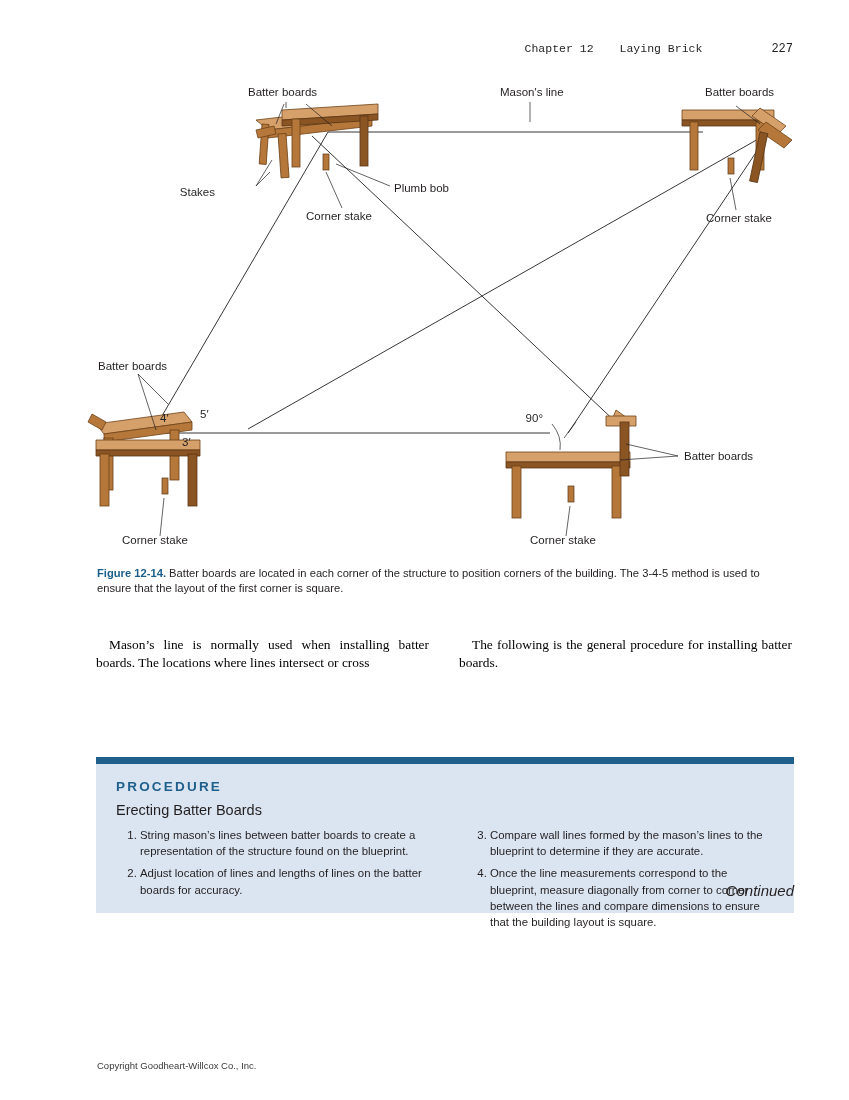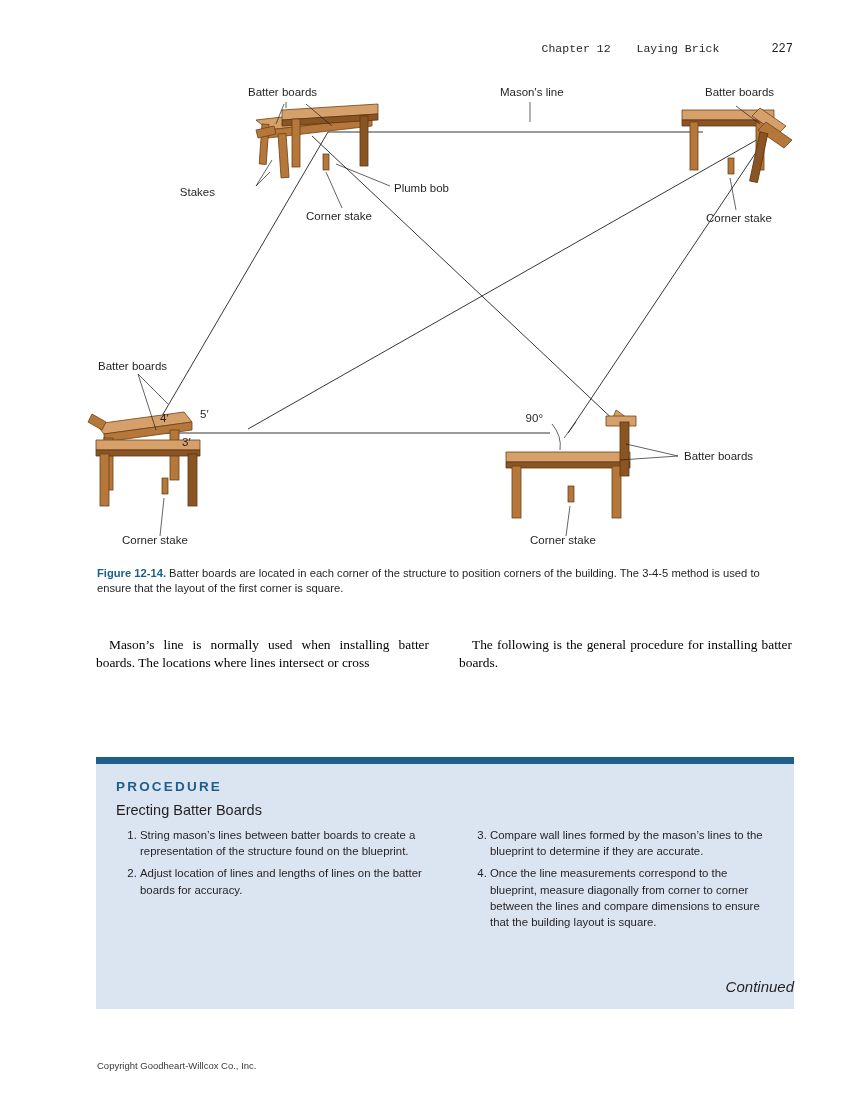--- a/index.html
+++ b/index.html
@@ -11,21 +11,21 @@
   .page{position:absolute;inset:0;}
 
   
   .runhead{
     position:absolute;top:42px;right:56px;
     font-family:Liberation Mono, monospace;
     font-size:11.5px;color:#231f20;
     display:flex;align-items:flex-start;gap:12px;
   }
   .runhead .ch{margin-right:14px;}
-  .runhead .sec{margin-right:40px;}
+  .runhead .sec{margin-right:57px;}
   .runhead .pg{font-size:12px;}
 
   
   .figure{position:absolute;left:60px;top:74px;width:740px;height:470px;}
   .figure svg{display:block;}
 
   .credit{
     position:absolute;left:60px;top:548px;width:740px;
     text-align:right;
     font-family:"Liberation Sans", sans-serif;
@@ -42,21 +42,21 @@
   
   .cols{
     position:absolute;left:96px;top:636px;width:696px;
     display:flex;gap:30px;
   }
   .col{width:333px;font-size:13.4px;line-height:1.33;text-align:justify;}
   .col p{margin:0;text-indent:13px;}
 
   
   .procbox{
-    position:absolute;left:96px;top:757px;width:698px;height:252px;
+    position:absolute;left:96px;top:757px;width:698px;height:156px;
     background:#dbe5f1;
   }
   .procbox .topbar{position:absolute;left:0;top:0;width:100%;height:7px;background:#1f5f8b;}
   .procbox .ptitle{
     position:absolute;left:20px;top:22px;
     font-family:"Liberation Sans", sans-serif;
     font-weight:bold;font-size:13.5px;letter-spacing:2.2px;color:#1f5f8b;
   }
   .procbox .psub{
     position:absolute;left:20px;top:45px;

